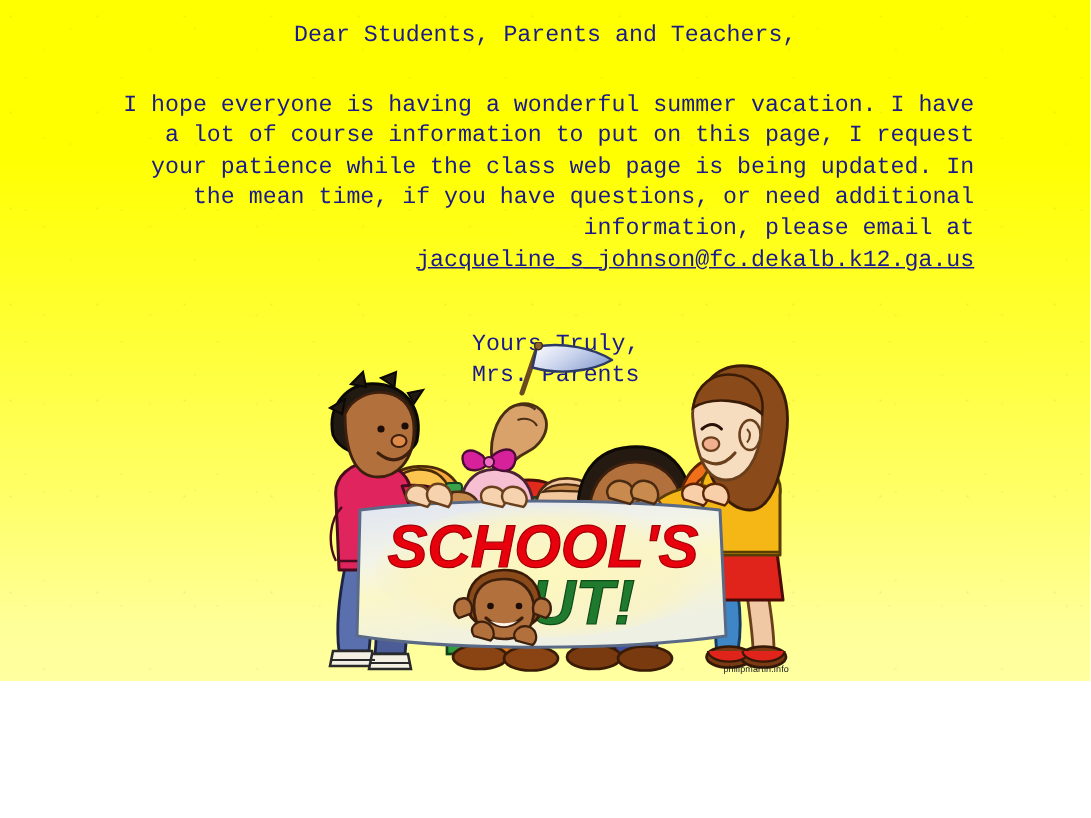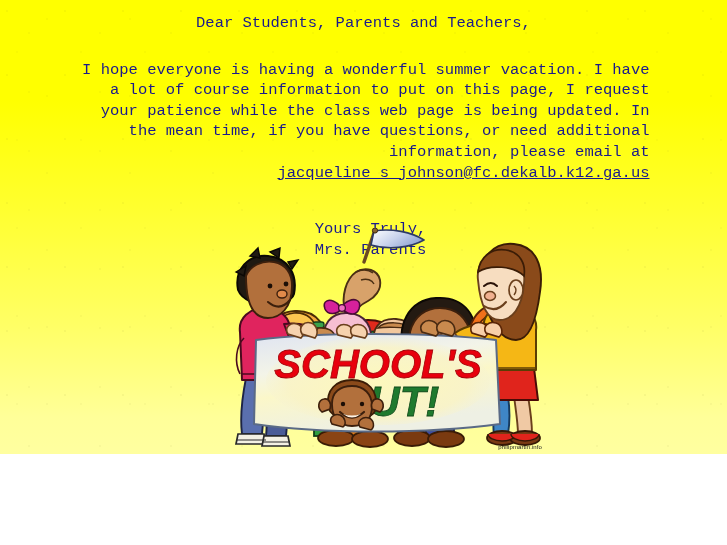--- a/index.html
+++ b/index.html
@@ -68,21 +68,21 @@
     left: -1px;
   }
   a.email-link {
     color: #1a1a8c;
     text-decoration: underline;
   }
 
   
   #clipart-wrap {
     position: absolute;
-    left: 228px;
+    left: 212px;
     top: 228px;
     width: 316px;
     height: 226px;
     z-index: 2;
   }
   #clipart-wrap svg { display: block; }
   #watermark {
     position: absolute;
     right: 2px;
     bottom: 4px;

